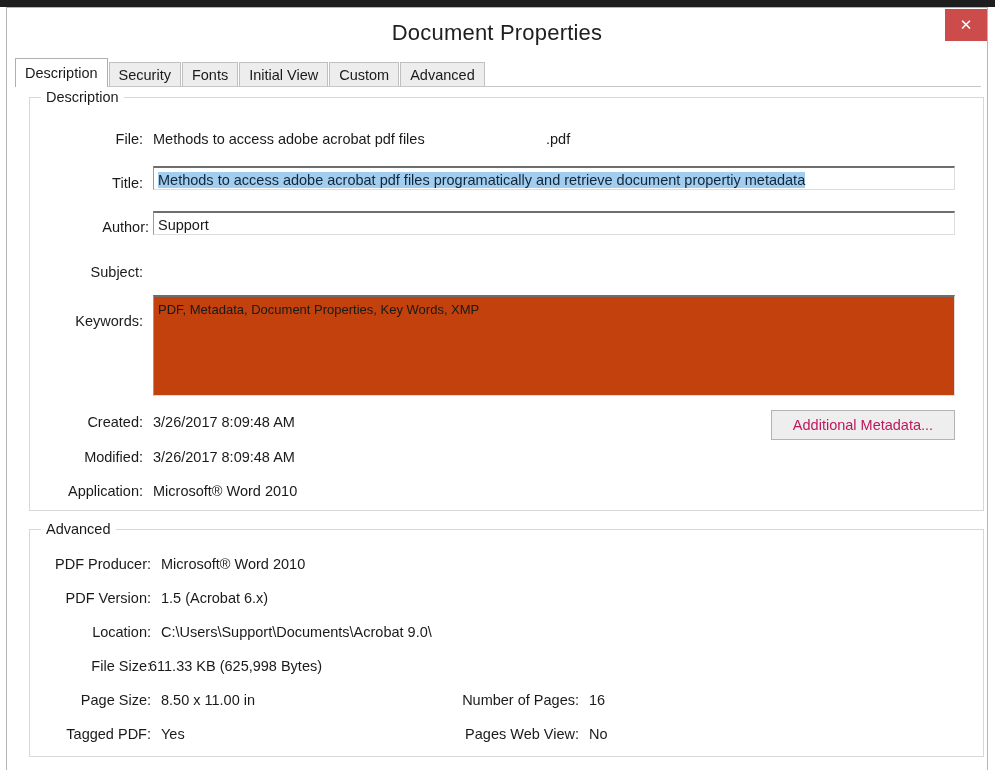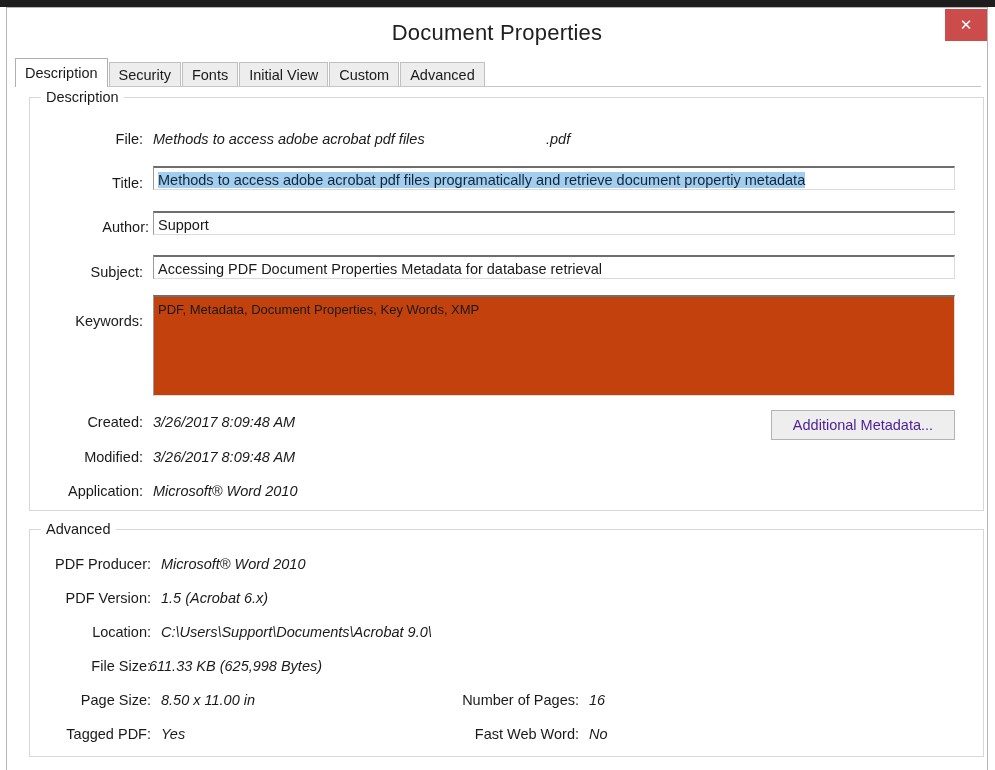--- a/index.html
+++ b/index.html
@@ -154,21 +154,20 @@
     font-size: 14.5px;
     color: #1a1a1a;
     text-align: right;
     white-space: nowrap;
   }
   .val {
     position: absolute;
     font-size: 14.5px;
     color: #1a1a1a;
     white-space: nowrap;
-    font-style: italic;
   }
 
   
   .tinput {
     position: absolute;
     box-sizing: border-box;
     background: #ffffff;
     border: 1px solid #dcdcdc;
     border-top: 2px solid #6e6e6e;
     border-left: 1px solid #9a9a9a;
@@ -202,21 +201,21 @@
     line-height: 20px;
   }
 
   .pushbtn {
     position: absolute;
     box-sizing: border-box;
     background: #eeeeee;
     border: 1px solid #b3b3b3;
     font-family: "Liberation Sans", sans-serif;
     font-size: 14.5px;
-    color: #4c1d95;
+    color: #be185d;
     text-align: center;
     cursor: pointer;
     white-space: nowrap;
   }
 </style>
 </head>
 <body>
 
 <div class="screen">
 
@@ -253,23 +252,20 @@
     <div class="tinput" style="left:146px; top:158px; width:802px; height:24px;">
       <span class="sel">Methods to access adobe acrobat pdf files programatically and retrieve document propertiy metadata</span>
     </div>
 
     <div class="lbl" style="left:36px; top:211px; width:106px;">Author:</div>
     <div class="tinput" style="left:146px; top:203px; width:802px; height:24px;">
       <span>Support</span>
     </div>
 
     <div class="lbl" style="left:30px; top:256px; width:106px;">Subject:</div>
-    <div class="tinput" style="left:146px; top:247px; width:802px; height:24px;">
-      <span>Accessing PDF Document Properties Metadata for database retrieval</span>
-    </div>
 
     <div class="lbl" style="left:30px; top:305px; width:106px;">Keywords:</div>
     <div class="tarea" style="left:146px; top:287px; width:802px; height:101px;">
       <span>PDF, Metadata, Document Properties, Key Words, XMP</span>
     </div>
 
     <div class="lbl" style="left:30px; top:406px; width:106px;">Created:</div>
     <div class="val" style="left:146px; top:406px;">3/26/2017 8:09:48 AM</div>
 
     <div class="lbl" style="left:30px; top:441px; width:106px;">Modified:</div>
@@ -298,17 +294,17 @@
 
     <div class="lbl" style="left:22px; top:684px; width:122px;">Page Size:</div>
     <div class="val" style="left:154px; top:684px;">8.50 x 11.00 in</div>
 
     <div class="lbl" style="left:22px; top:718px; width:122px;">Tagged PDF:</div>
     <div class="val" style="left:154px; top:718px;">Yes</div>
 
     <div class="lbl" style="left:390px; top:684px; width:182px;">Number of Pages:</div>
     <div class="val" style="left:582px; top:684px;">16</div>
 
-    <div class="lbl" style="left:390px; top:718px; width:182px;">Fast Web Word:</div>
+    <div class="lbl" style="left:390px; top:718px; width:182px;">Pages Web View:</div>
     <div class="val" style="left:582px; top:718px;">No</div>
 
   </div>
 </div>
 
 </body></html>

